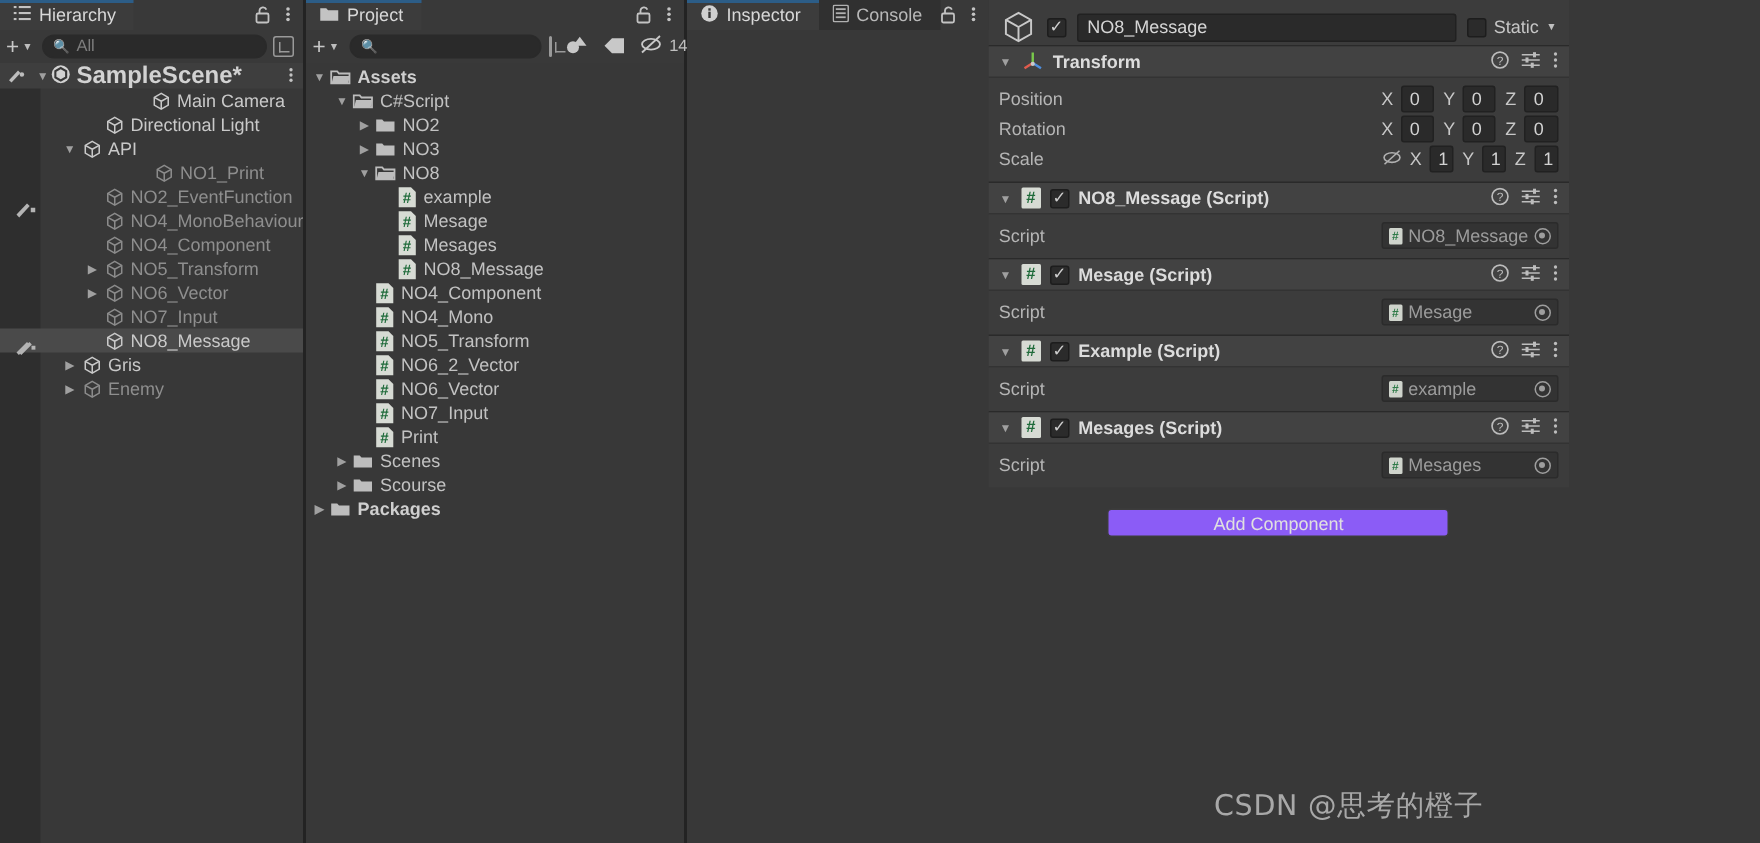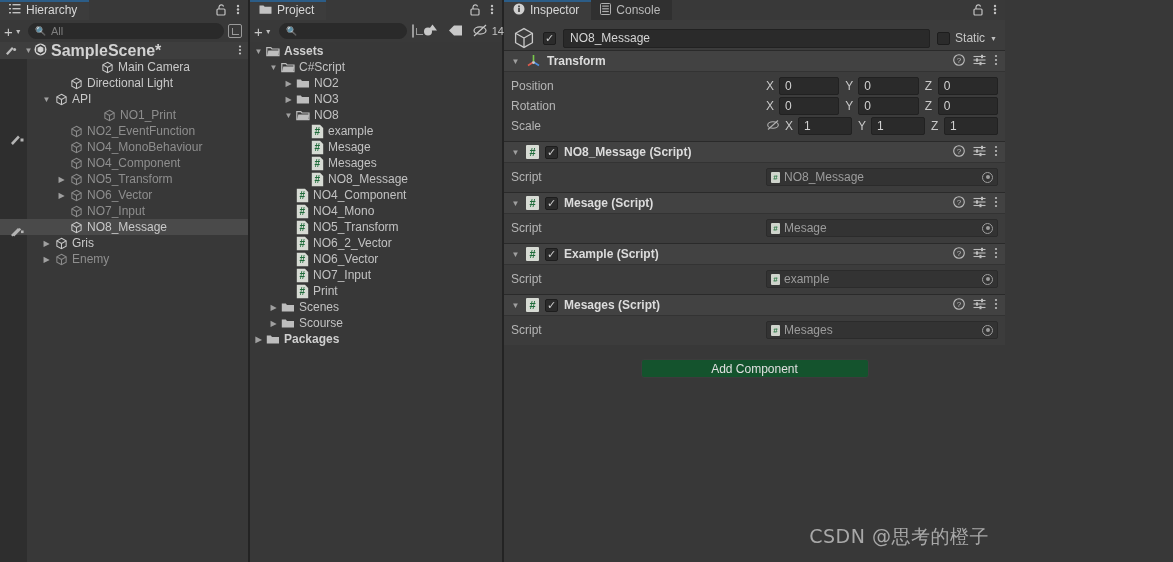--- a/index.html
+++ b/index.html
@@ -75,21 +75,21 @@
              border-right: 2px solid #232323; }
   .p-toolbar { height: 22px; background:#393939; display:flex; align-items:center; gap:5px; padding:0 4px; }
   .p-count { display:flex;align-items:center;gap:3px;color:#c0c0c0;font-size:11px; }
   .p-list { flex:1; background:#383838; padding-top:1px; }
   .prow { height:16px; display:flex; align-items:center; gap:3px; font-size:12px; white-space:nowrap; }
   .folder { width:13px;height:11px;flex:none; }
   .csfile { width:12px;height:14px;flex:none; }
   .p-bold { font-weight: bold; color:#cfcfcf; }
 
   
-  .inspector { flex:1; height:562px; background:#383838; display:flex; flex-direction:column; }
+  .inspector { flex:1; height:562px; background:#383838; display:flex; flex-direction:row; }
   .insp-body { flex:1; background:#383838; overflow:hidden; }
 
   .go-header { padding: 6px 8px 0 8px; display:flex; flex-direction:column; gap:5px; background:#3c3c3c; }
   .go-line1 { display:flex; align-items:center; gap:7px; }
   .go-cube { width:24px; height:24px; flex:none; }
   .cb { width:13px;height:13px;background:#2b2b2b;border:1px solid #1d1d1d;border-radius:2px;
         display:flex;align-items:center;justify-content:center;flex:none; }
   .cb .mark { color:#cfcfcf; font-size:11px; line-height:1; }
   .nameinput {
     flex:1; height:19px; background:#2a2a2a; border:1px solid #212121; border-radius:2px;
@@ -135,21 +135,21 @@
   }
   .obj-ico { width:9px;height:11px;background:#cfd4cc;border-radius:1px;display:flex;align-items:center;
              justify-content:center;color:#2f7b48;font-size:8px;font-weight:bold;flex:none; }
   .picker { margin-left:auto; width:11px;height:11px;border:1px solid #9e9e9e;border-radius:50%;
             display:flex;align-items:center;justify-content:center;flex:none;}
   .picker::after{content:"";width:4px;height:4px;border-radius:50%;background:#9e9e9e;}
   .scale-lock { color:#b0b0b0; font-size:12px; margin-right:5px; flex:none; }
 
   .addcomp-wrap { padding:14px 0 0 0; display:flex; justify-content:center; background:#383838; }
   .addcomp {
-    width:228px; height:19px; background:#14532d; border:1px solid #3c3c3c; border-radius:3px;
+    width:228px; height:19px; background:#8b5cf6; border:1px solid #3c3c3c; border-radius:3px;
     display:flex; align-items:center; justify-content:center; color:#e0e0e0; font-size:12px;
   }
 
   .watermark {
     position:absolute; right:16px; bottom:12px; color:#a8a8a8; font-size:19px;
     font-family: "DejaVu Sans", sans-serif; letter-spacing:0.5px;
   }
 </style>
 </head>
 <body>

